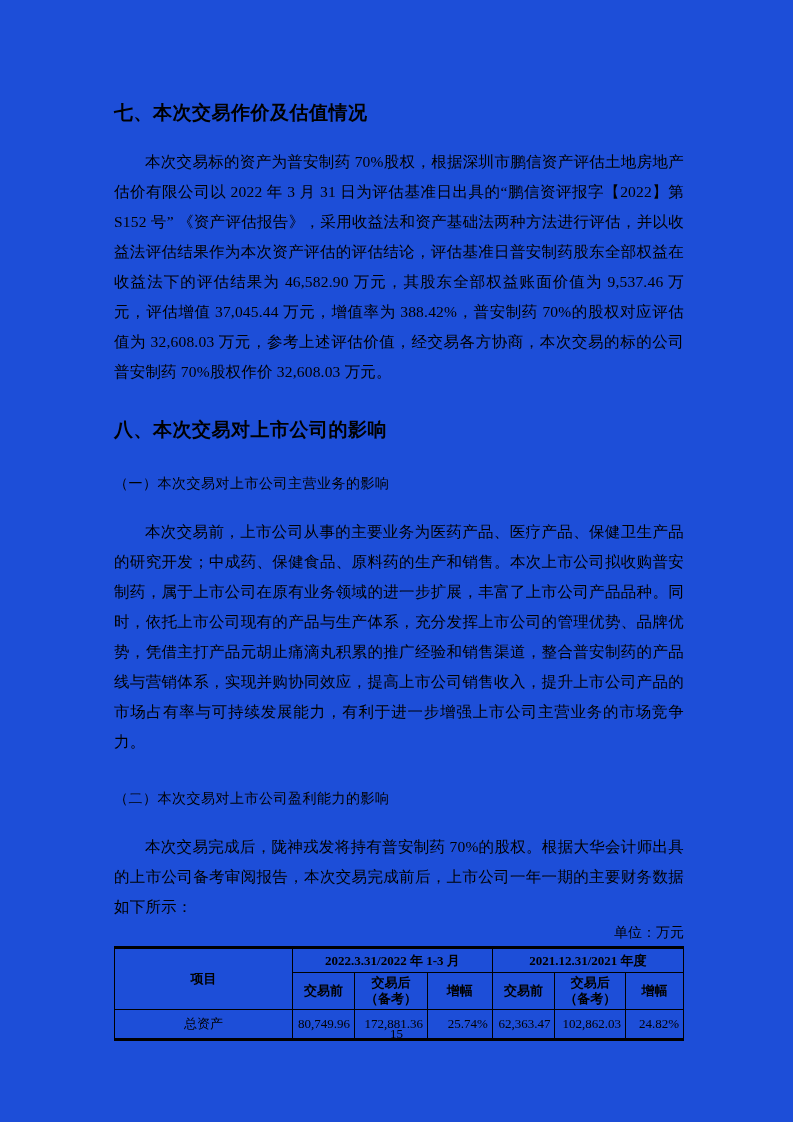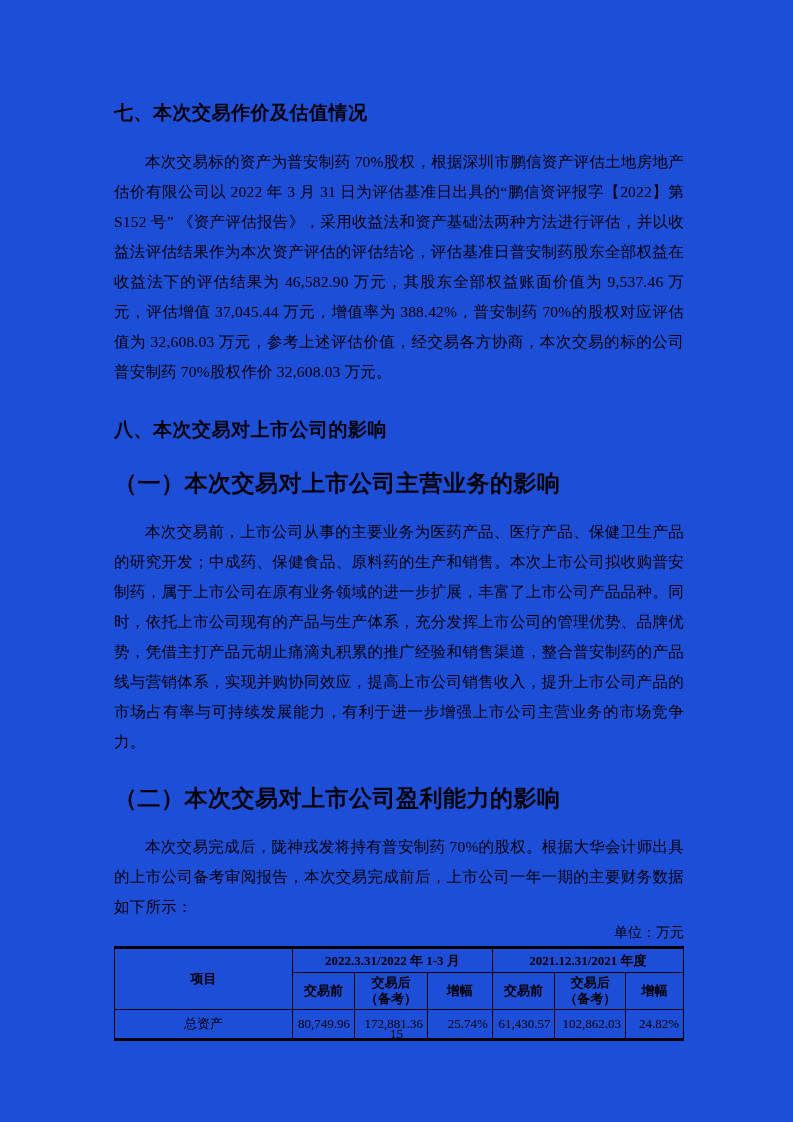--- a/index.html
+++ b/index.html
@@ -24,22 +24,22 @@
   h1.sec {
     font-family: "Liberation Sans", "DejaVu Sans", sans-serif;
     font-weight: bold;
     font-size: 19px;
     line-height: 25px;
     margin: 0;
     letter-spacing: 0.5px;
   }
   h2.subsec {
     font-family: "Liberation Sans", "DejaVu Sans", sans-serif;
-    font-weight: bold;
-    font-size: 23px;
+    font-weight: normal;
+    font-size: 14px;
     line-height: 23px;
     margin: 30px 0 0 0;
     letter-spacing: 0.5px;
   }
   p.body {
     font-size: 15.5px;
     line-height: 30px;
     text-align: justify;
     text-indent: 2em;
     margin: 22px 0 0 0;
@@ -131,21 +131,21 @@
 （备考）</th>
           <th>增幅</th>
         </tr>
       </thead>
       <tbody>
         <tr class="data-row">
           <td class="t-item">总资产</td>
           <td class="num">80,749.96</td>
           <td class="num">172,881.36</td>
           <td class="num">25.74%</td>
-          <td class="num">61,430.57</td>
+          <td class="num">62,363.47</td>
           <td class="num">102,862.03</td>
           <td class="num">24.82%</td>
         </tr>
       </tbody>
     </table>
   </div>
 
   <div class="page-number">15</div>
 </div>
 

